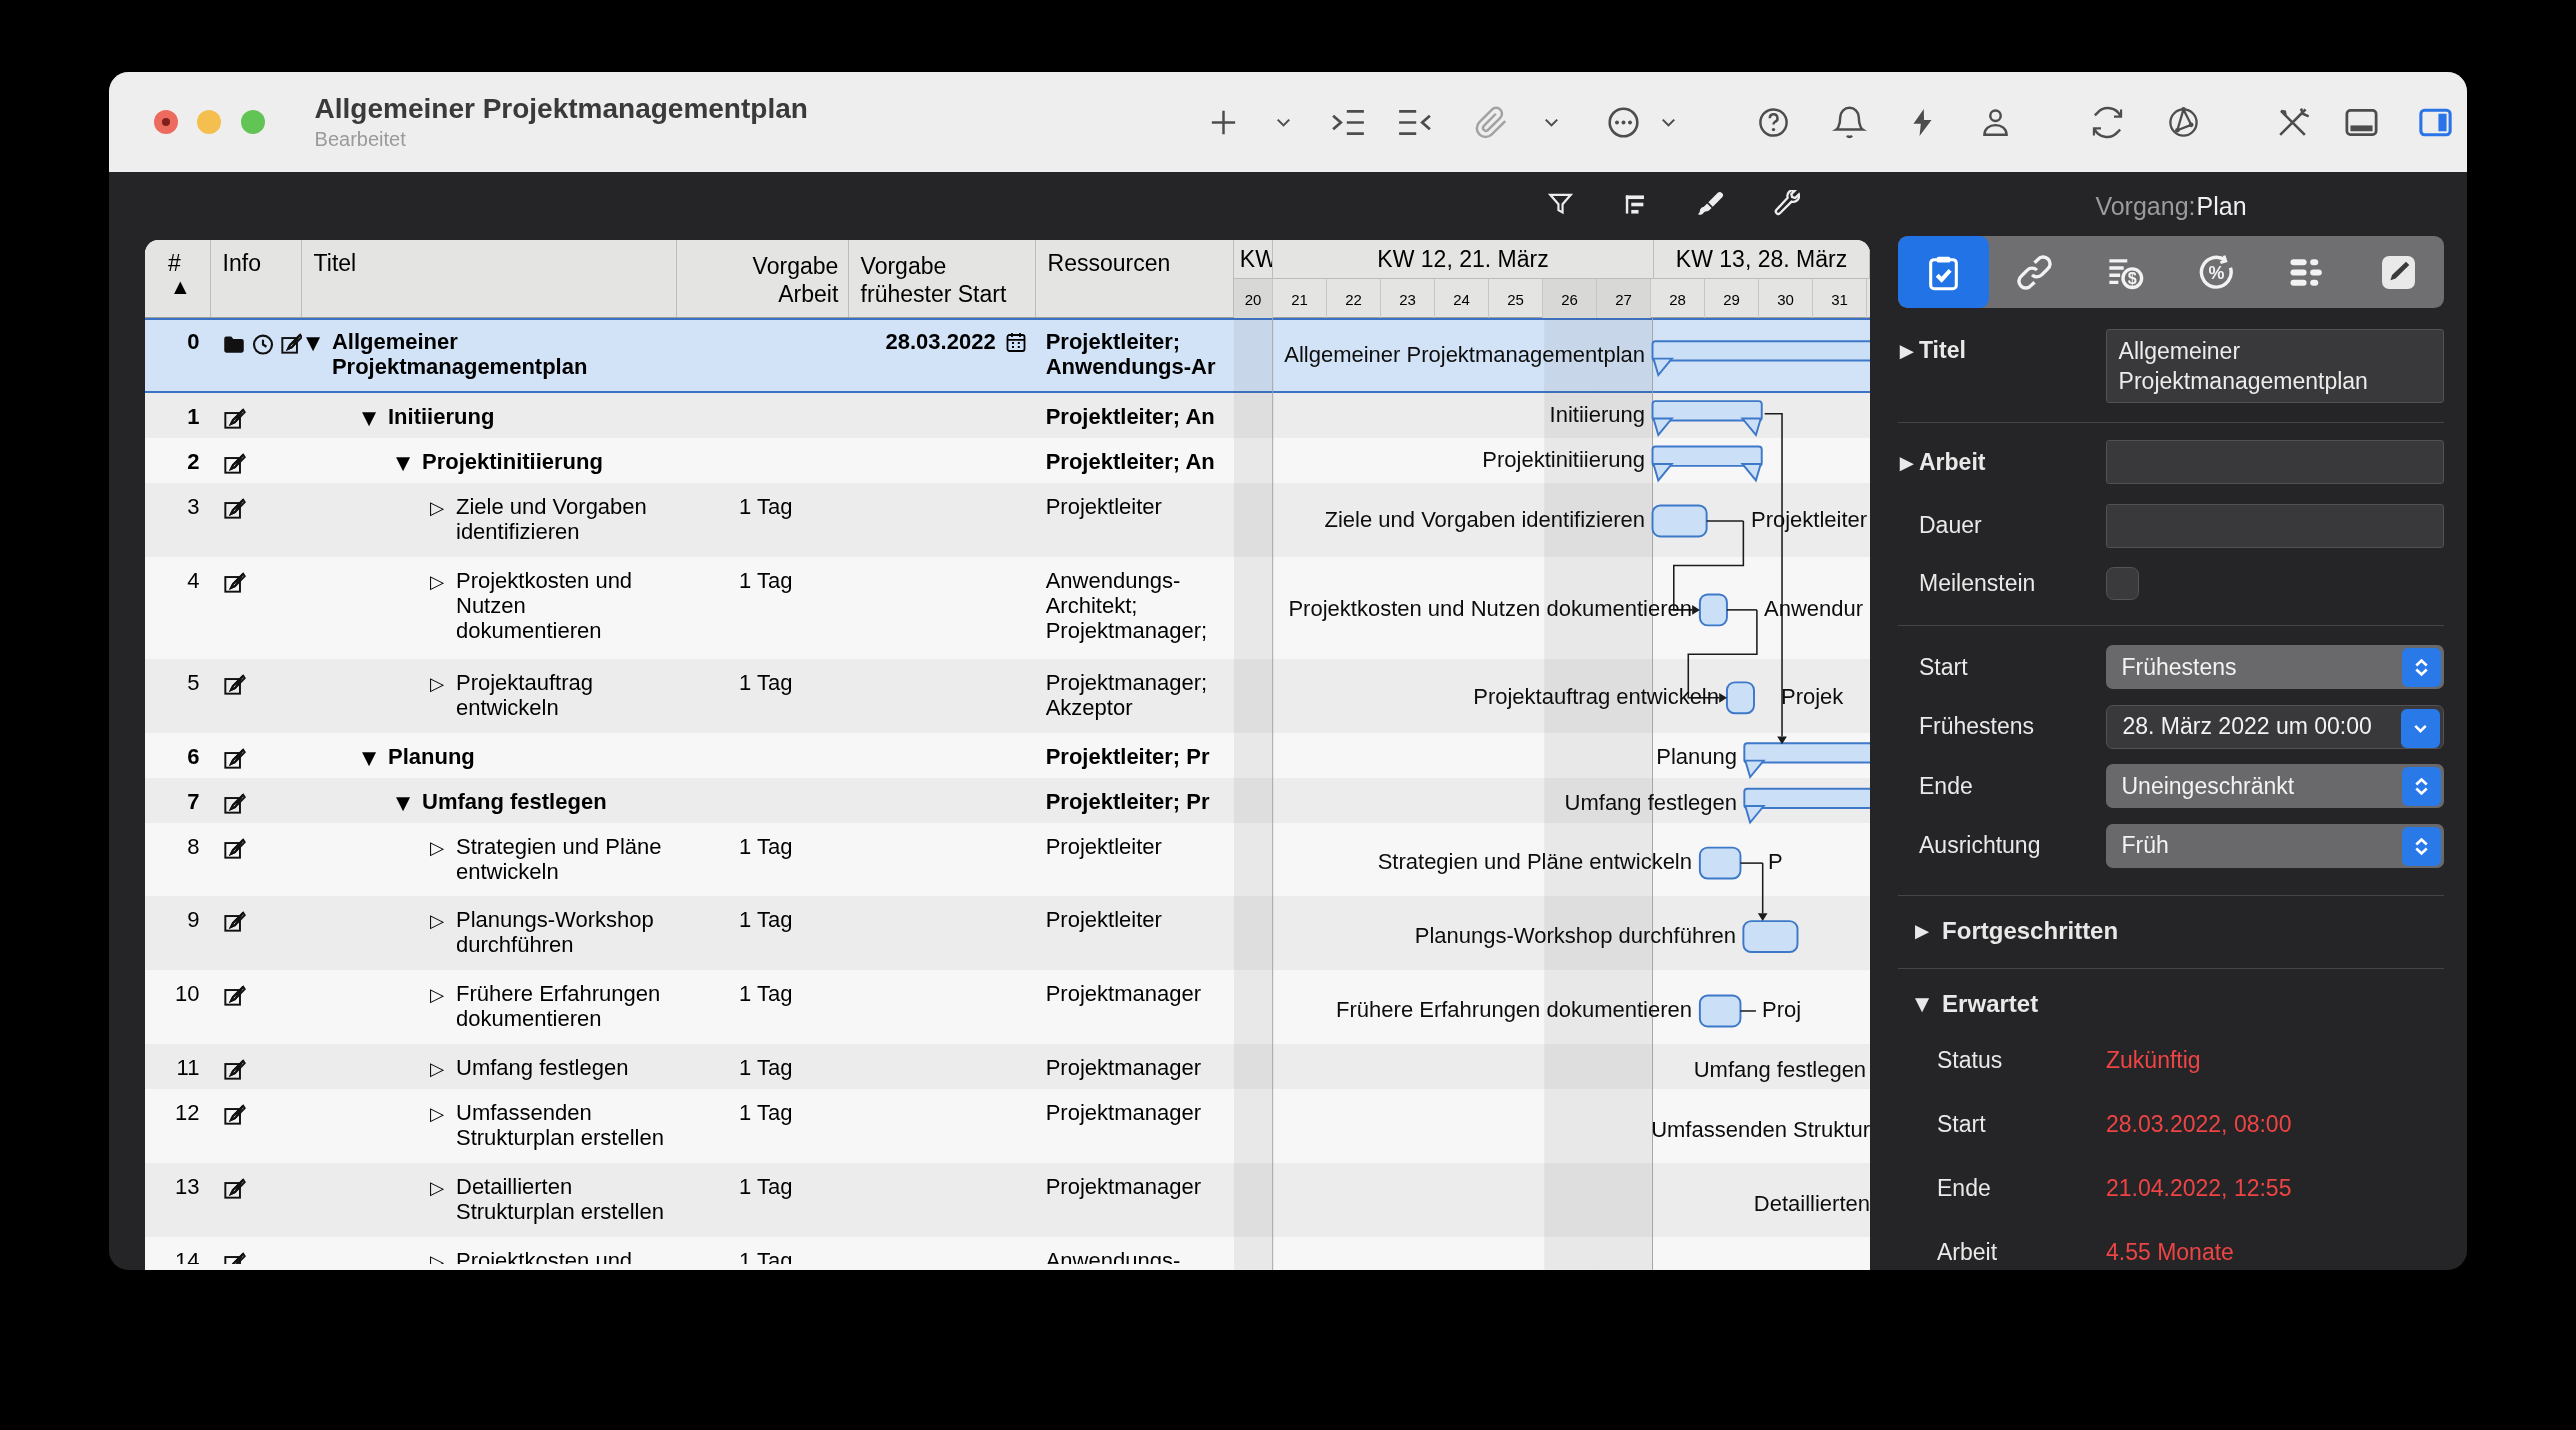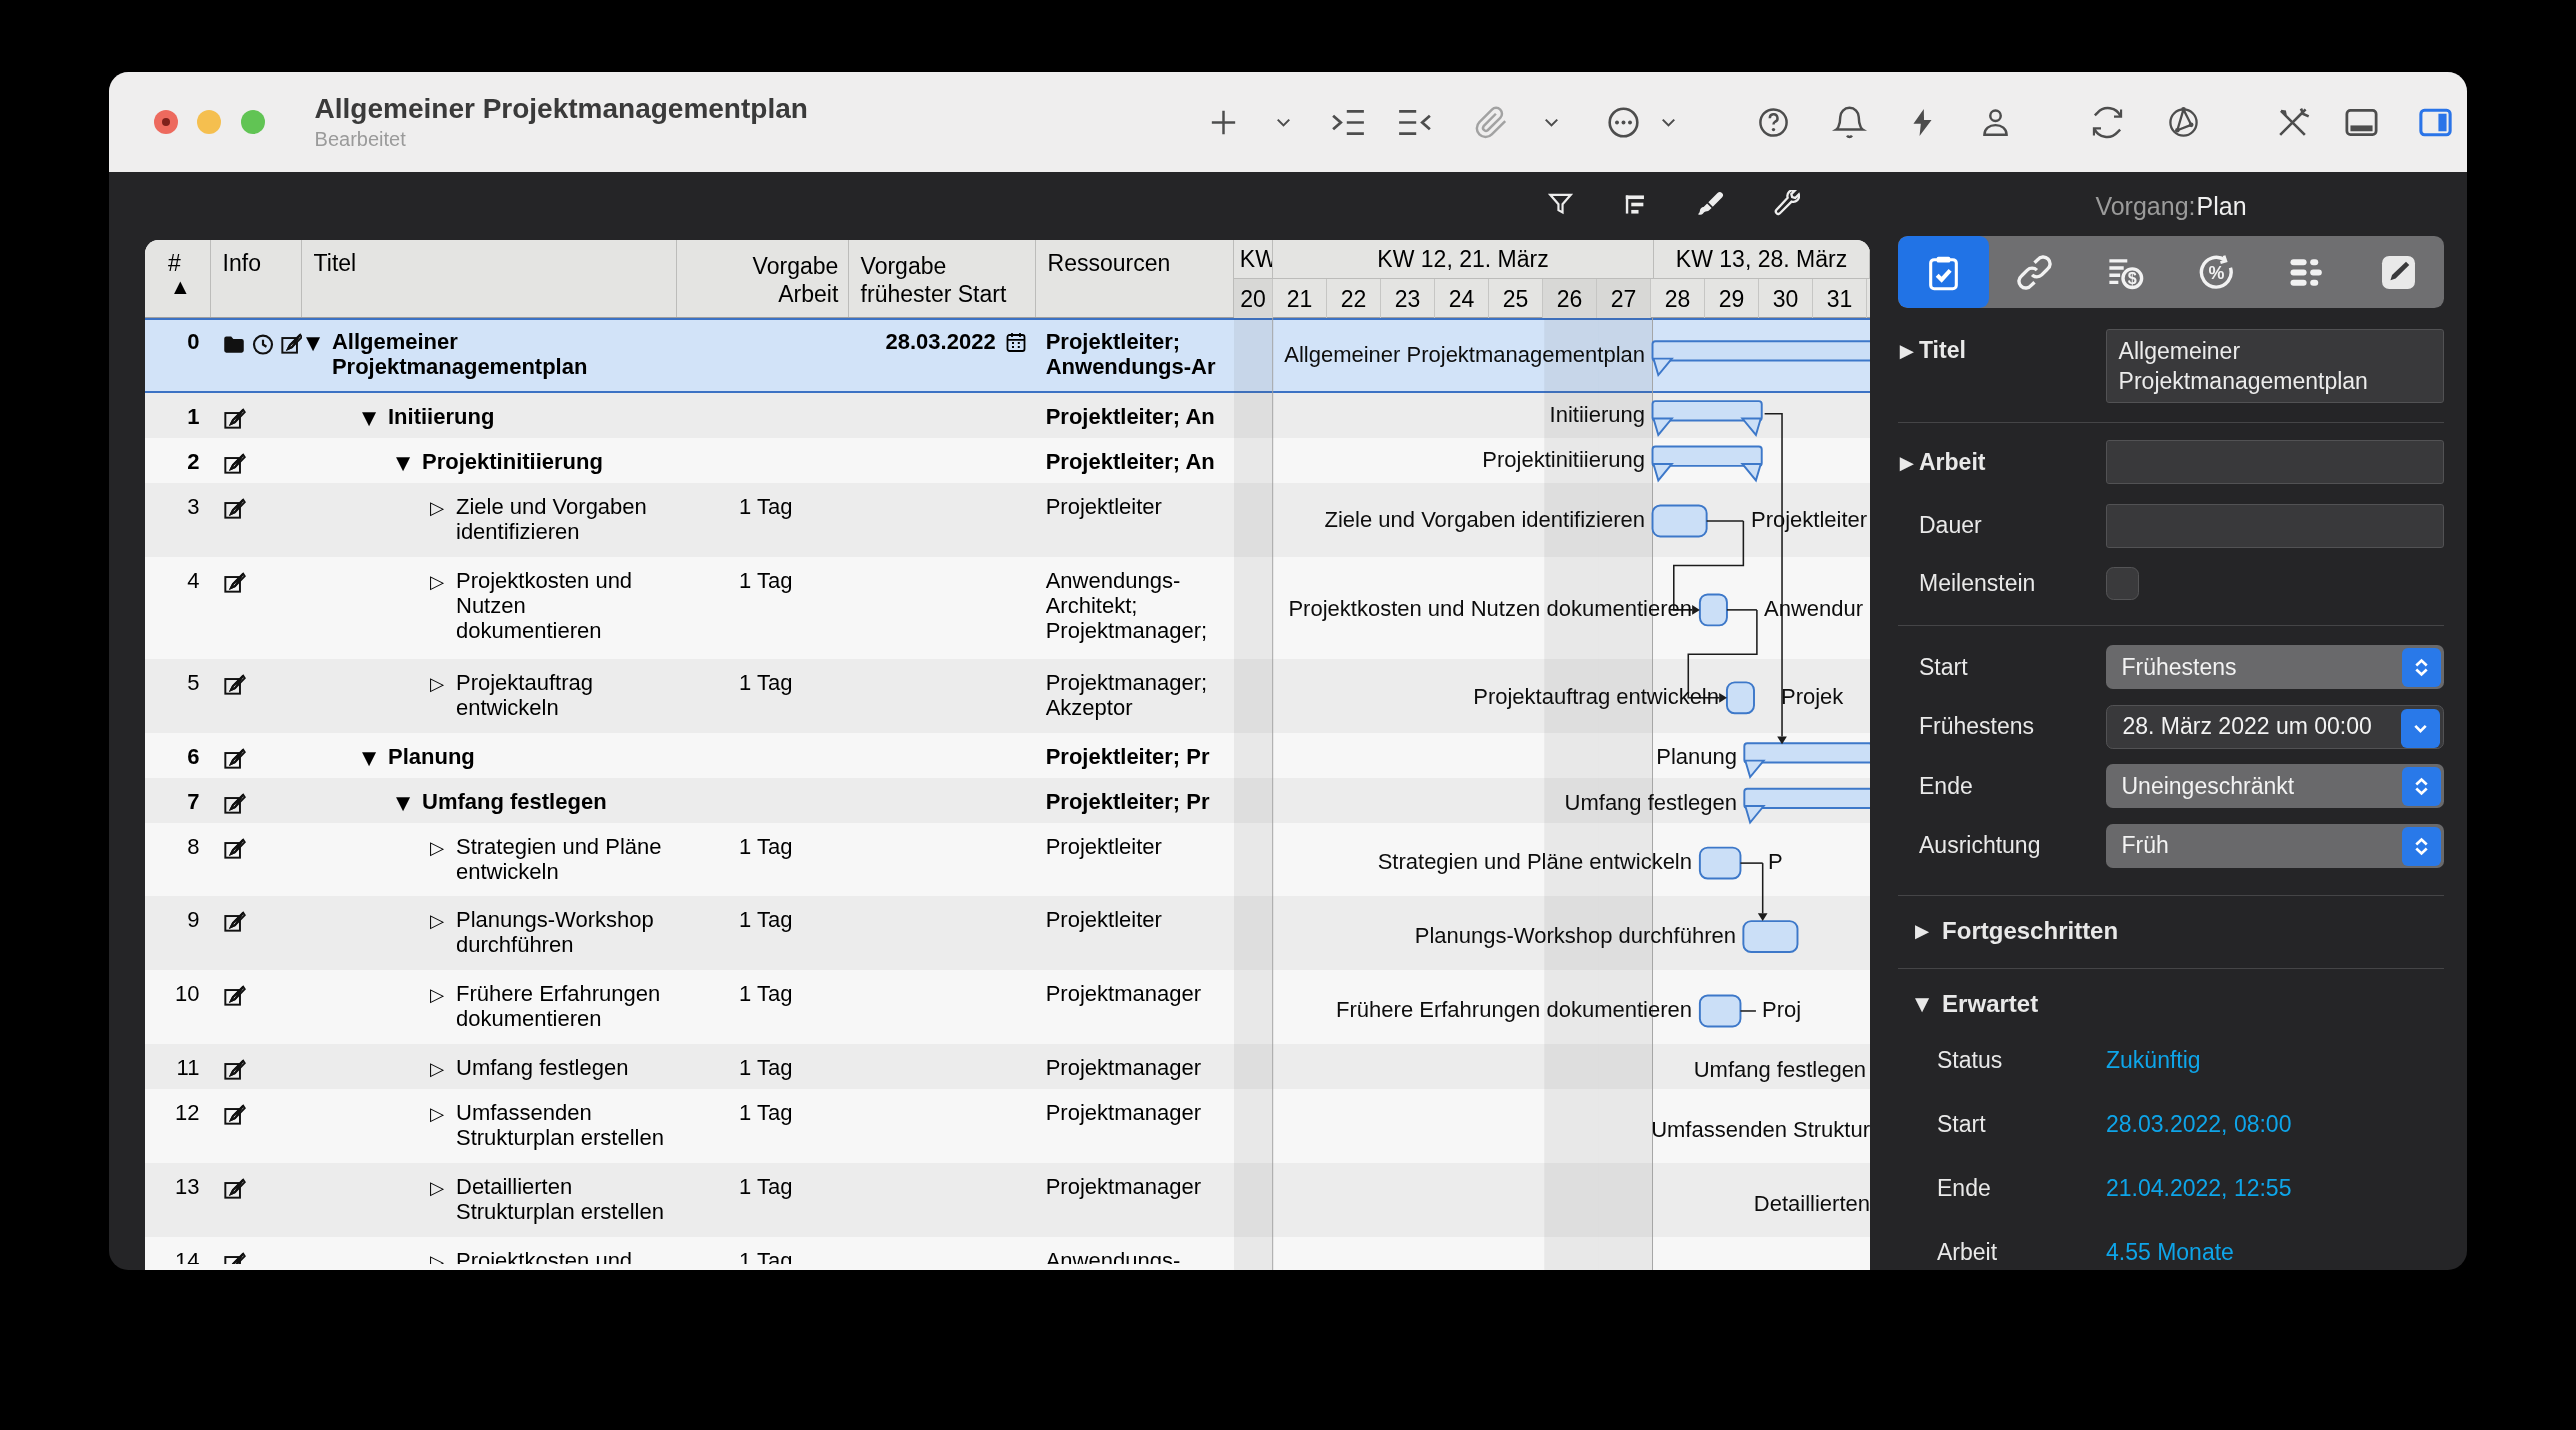--- a/index.html
+++ b/index.html
@@ -42,21 +42,21 @@
   .hc.info{width:91px;}
   .hc.titel{width:375px;}
   .hc.work{width:172px;text-align:right;line-height:1.25;padding-top:11.6px;}
   .hc.start{width:187px;line-height:1.25;padding-top:11.6px;}
   .hc.res{width:198px;}
   .hc.gantt{width:636px;border-right:none;padding:0;}
   .kwrow{display:flex;height:39px;border-bottom:1px solid #bcbcba;}
   .kwcell{border-right:1px solid #bcbcba;display:flex;align-items:center;justify-content:center;font-size:23px;overflow:hidden;}
   .kwcell.part{justify-content:flex-start;padding-left:5.8px;}
   .dayrow{display:flex;height:40px;}
-  .daycell{border-right:1px solid #c6c6c4;display:flex;align-items:center;justify-content:center;font-size:23px;}
+  .daycell{border-right:1px solid #c6c6c4;display:flex;align-items:center;justify-content:center;font-size:15px;}
   .daycell.we{background:#d8d8d6;}
   
   #tbody{position:relative;}
   .trow{display:flex;overflow:hidden;font-size:22px;color:#000;}
   .trow.odd{background:#ececec;}
   .trow.even{background:#f7f7f7;}
   .trow.sel{background:#d2e3f8;box-shadow:inset 0 1.9px 0 #3c72c4, inset 0 -1.9px 0 #3c72c4;}
   .tc{flex:none;padding-top:10.6px;line-height:25px;overflow:hidden;}
   .tc.num{width:66px;text-align:right;padding-right:11.6px;}
   .tc.info{width:91px;display:flex;gap:2.9px;padding-left:9.7px;align-items:flex-start;padding-top:12.6px;color:#111;}
@@ -85,21 +85,21 @@
          font-size:23px;color:#ececec;padding:5.8px 11.6px;line-height:30px;min-height:44px;white-space:pre-line;}
   .field.empty{height:44px;}
   .popup{width:338px;height:44px;background:#69696b;border-radius:6.8px;display:flex;align-items:center;
          font-size:23px;color:#f3f3f3;padding-left:15.5px;position:relative;}
   .popup.datefield{background:#39393b;border:1px solid #525254;}
   .pop-btn{position:absolute;right:2.9px;top:2.9px;width:39px;height:39px;background:#2979e9;border-radius:5.8px;
            display:flex;align-items:center;justify-content:center;color:#fff;}
   .checkbox{width:33px;height:33px;background:#3a3a3c;border:1px solid #545456;border-radius:7.7px;}
   .divider{height:1px;background:#454547;width:546px;}
   .kv .insp-label{width:208px;padding-left:39px;font-weight:normal;}
-  .kv .val{font-size:23px;color:#0ea5e9;}
+  .kv .val{font-size:23px;color:#ef4444;}
   .sect-head{display:flex;align-items:center;gap:13.5px;padding-left:21px;font-size:24px;font-weight:bold;}
   .sect-head .dis{font-family:"DejaVu Sans",sans-serif;font-size:18.4px;width:13.5px;margin-left:-3.9px;}
 </style>
 </head>
 <body>
 
 <div id="stage">
 <div id="window">
 
   <div id="titlebar">

